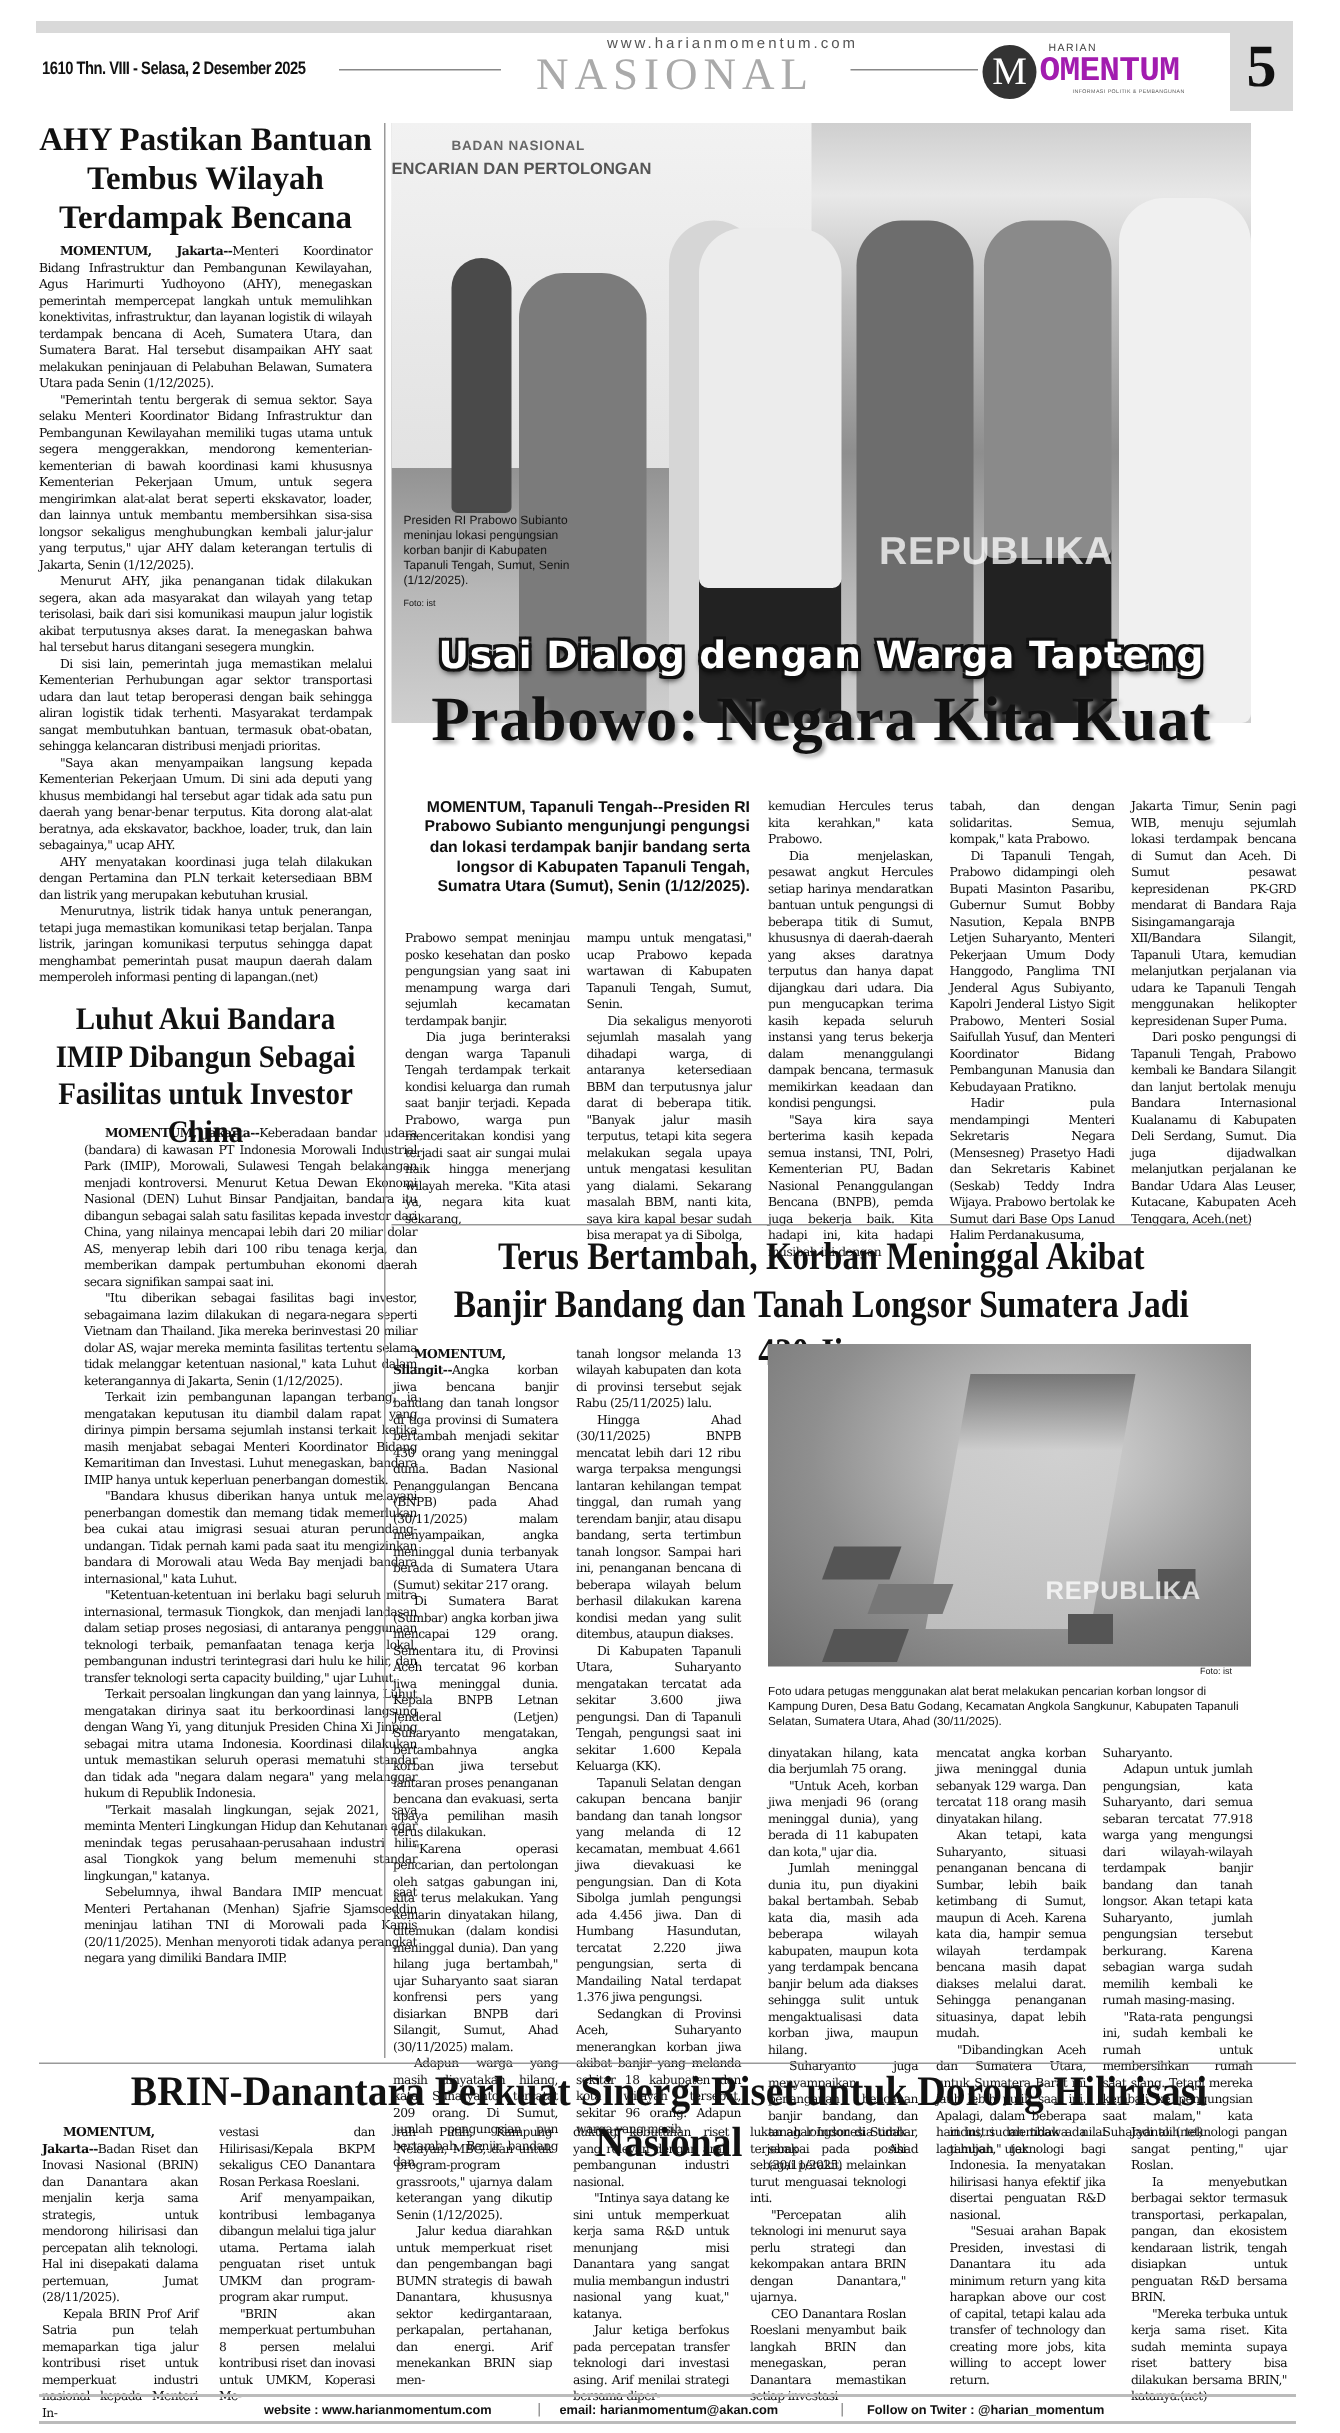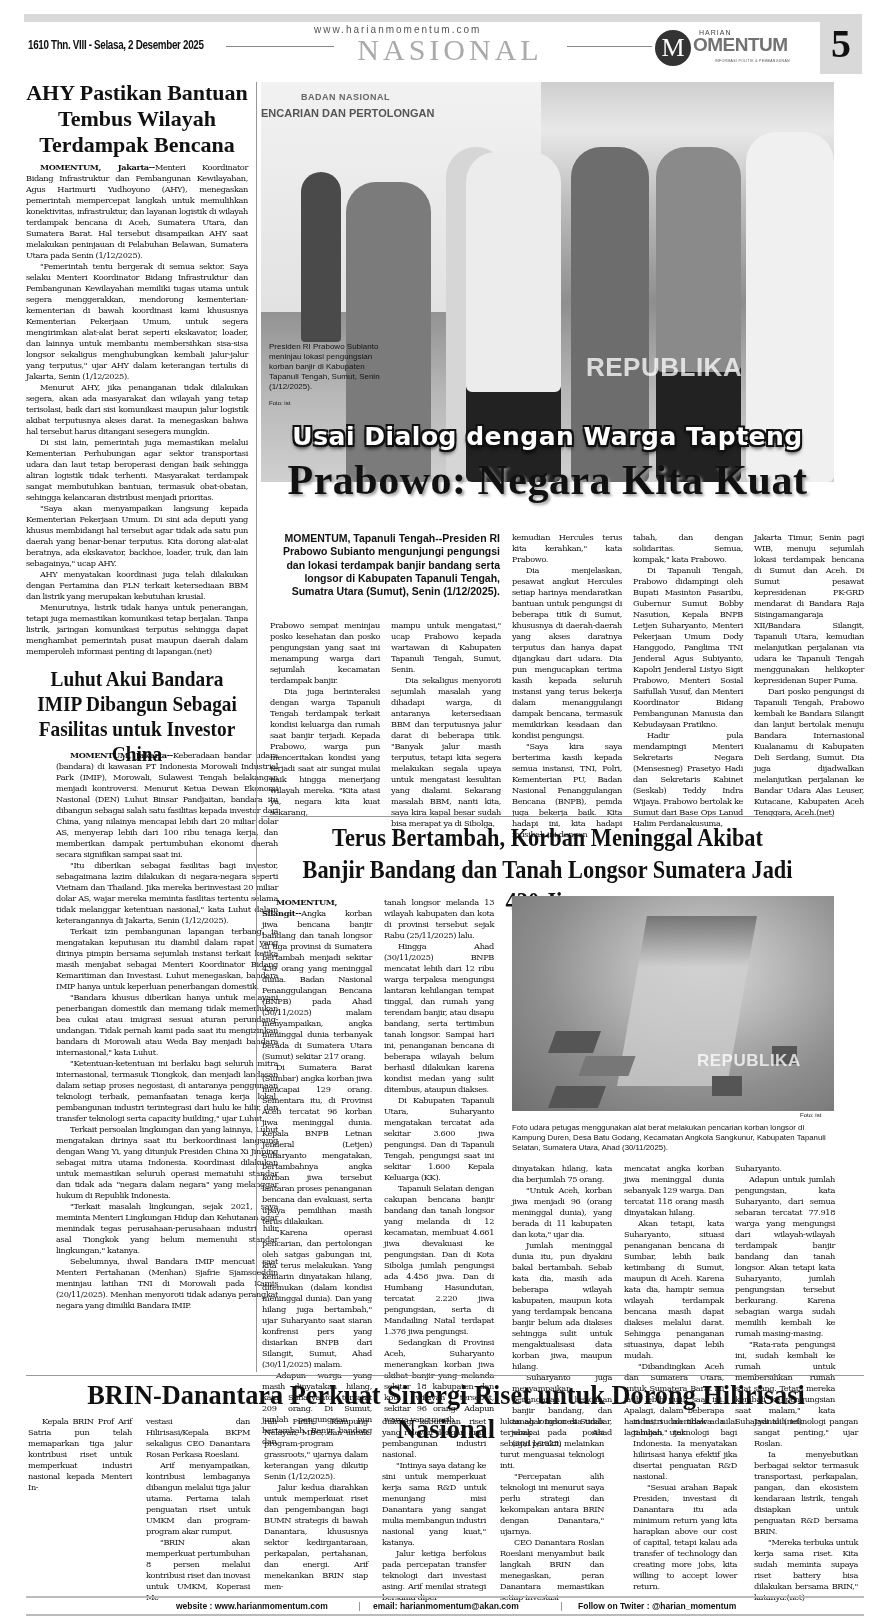--- a/index.html
+++ b/index.html
@@ -4,26 +4,26 @@
 <style>
   * { box-sizing: border-box; margin: 0; padding: 0; }
   html, body { width: 893px; height: 1622px; background: #fff; overflow: hidden; }
   body { font-family: "DejaVu Serif", serif; color: #111; position: relative; }
 
   
   .masthead { position: absolute; left: 0; top: 0; width: 893px; height: 78px; }
   .mast-topbar { position: absolute; left: 24px; top: 14px; width: 838px; height: 8px; background: #d9d9d9; }
   .mast-issue { position: absolute; left: 28px; top: 38px; font-family: "Liberation Sans", sans-serif; font-size: 12px; font-weight: bold; letter-spacing: -0.4px; transform: scaleX(0.82); transform-origin: left; white-space: nowrap; }
   .mast-rule { position: absolute; top: 46px; height: 1px; background: #888; }
-  .mast-url { position: absolute; left: 314px; top: 24px; width: 240px; text-align: left; font-family: "Liberation Sans", sans-serif; font-size: 10px; letter-spacing: 2px; color: #555; }
+  .mast-url { position: absolute; left: 332px; top: 24px; width: 240px; text-align: right; font-family: "Liberation Sans", sans-serif; font-size: 10px; letter-spacing: 2px; color: #555; }
   .mast-section { position: absolute; left: 330px; top: 33px; width: 240px; text-align: center; font-family: "Liberation Serif", serif; font-size: 30px; letter-spacing: 4px; color: #aaa; }
   .mast-logo { position: absolute; left: 655px; top: 28px; width: 160px; height: 42px; }
   .logo-circle { position: absolute; left: 0; top: 2px; width: 36px; height: 36px; border-radius: 50%; background: #333; color: #fff; font-family: "Liberation Serif", serif; font-size: 26px; text-align: center; line-height: 36px; }
   .logo-harian { position: absolute; left: 40px; top: 1px; font-family: "Liberation Sans", sans-serif; font-size: 7px; letter-spacing: 1px; color: #444; }
-  .logo-word { position: absolute; left: 34px; top: 6px; font-family: Liberation Sans, sans-serif; font-size: 19px; font-weight: bold; color: #737373; letter-spacing: -0.5px; }
+  .logo-word { position: absolute; left: 34px; top: 6px; font-family: Liberation Mono, monospace; font-size: 23px; font-weight: bold; color: #a21caf; letter-spacing: -0.5px; }
   .logo-tag { position: absolute; left: 60px; top: 31px; font-family: "Liberation Sans", sans-serif; font-size: 3.5px; color: #555; letter-spacing: 0.3px; }
   .mast-pagebox { position: absolute; left: 820px; top: 14px; width: 42px; height: 60px; background: #d9d9d9; }
   .mast-pagenum { position: absolute; left: 0; top: 6px; width: 42px; text-align: center; font-family: "Liberation Serif", serif; font-weight: bold; font-size: 40px; color: #111; }
 
   
   .col { position: absolute; font-size: 8.2px; line-height: 11px; text-align: justify; color: #111; font-family: "DejaVu Serif", serif; letter-spacing: -0.35px; }
   .col p { text-indent: 14px; }
   .col b { font-weight: bold; }
   .hl { position: absolute; text-align: center; font-family: "Liberation Serif", serif; color: #111; }
   .vrule { position: absolute; width: 1px; background: #999; }
@@ -236,20 +236,21 @@
       <p>Adapun untuk jumlah pengungsian, kata Suharyanto, dari semua sebaran tercatat 77.918 warga yang mengungsi dari wilayah-wilayah terdampak banjir bandang dan tanah longsor. Akan tetapi kata Suharyanto, jumlah pengungsian tersebut berkurang. Karena sebagian warga sudah memilih kembali ke rumah masing-masing.</p>
       <p>"Rata-rata pengungsi ini, sudah kembali ke rumah untuk membersihkan rumah saat siang. Tetapi mereka kembali ke pengungsian saat malam," kata Suharyanto. (net)</p>
     </div>
   </div>
 
 <div class="hrule" style="left:26px;top:1375px;width:838px"></div>
 
 <h2 class="hl h-brin">BRIN-Danantara Perkuat Sinergi Riset untuk Dorong Hilirisasi Nasional</h2>
 <div class="col c-br" style="left:28px">
   <div class="colsplit">
+      <p><b>MOMENTUM, Jakarta--</b>Badan Riset dan Inovasi Nasional (BRIN) dan Danantara akan menjalin kerja sama strategis, untuk mendorong hilirisasi dan percepatan alih teknologi. Hal ini disepakati dalama pertemuan, Jumat (28/11/2025).</p>
       <p>Kepala BRIN Prof Arif Satria pun telah memaparkan tiga jalur kontribusi riset untuk memperkuat industri nasional kepada Menteri In-</p>
     </div>
 </div>
 <div class="col c-br" style="left:146px">
     <div class="colsplit">
       <p style="text-indent: 0px;">vestasi dan Hilirisasi/Kepala BKPM sekaligus CEO Danantara Rosan Perkasa Roeslani.</p>
       <p>Arif menyampaikan, kontribusi lembaganya dibangun melalui tiga jalur utama. Pertama ialah penguatan riset untuk UMKM dan program-program akar rumput.</p>
       <p>"BRIN akan memperkuat pertumbuhan 8 persen melalui kontribusi riset dan inovasi untuk UMKM, Koperasi Me-</p>
     </div>
   </div>

